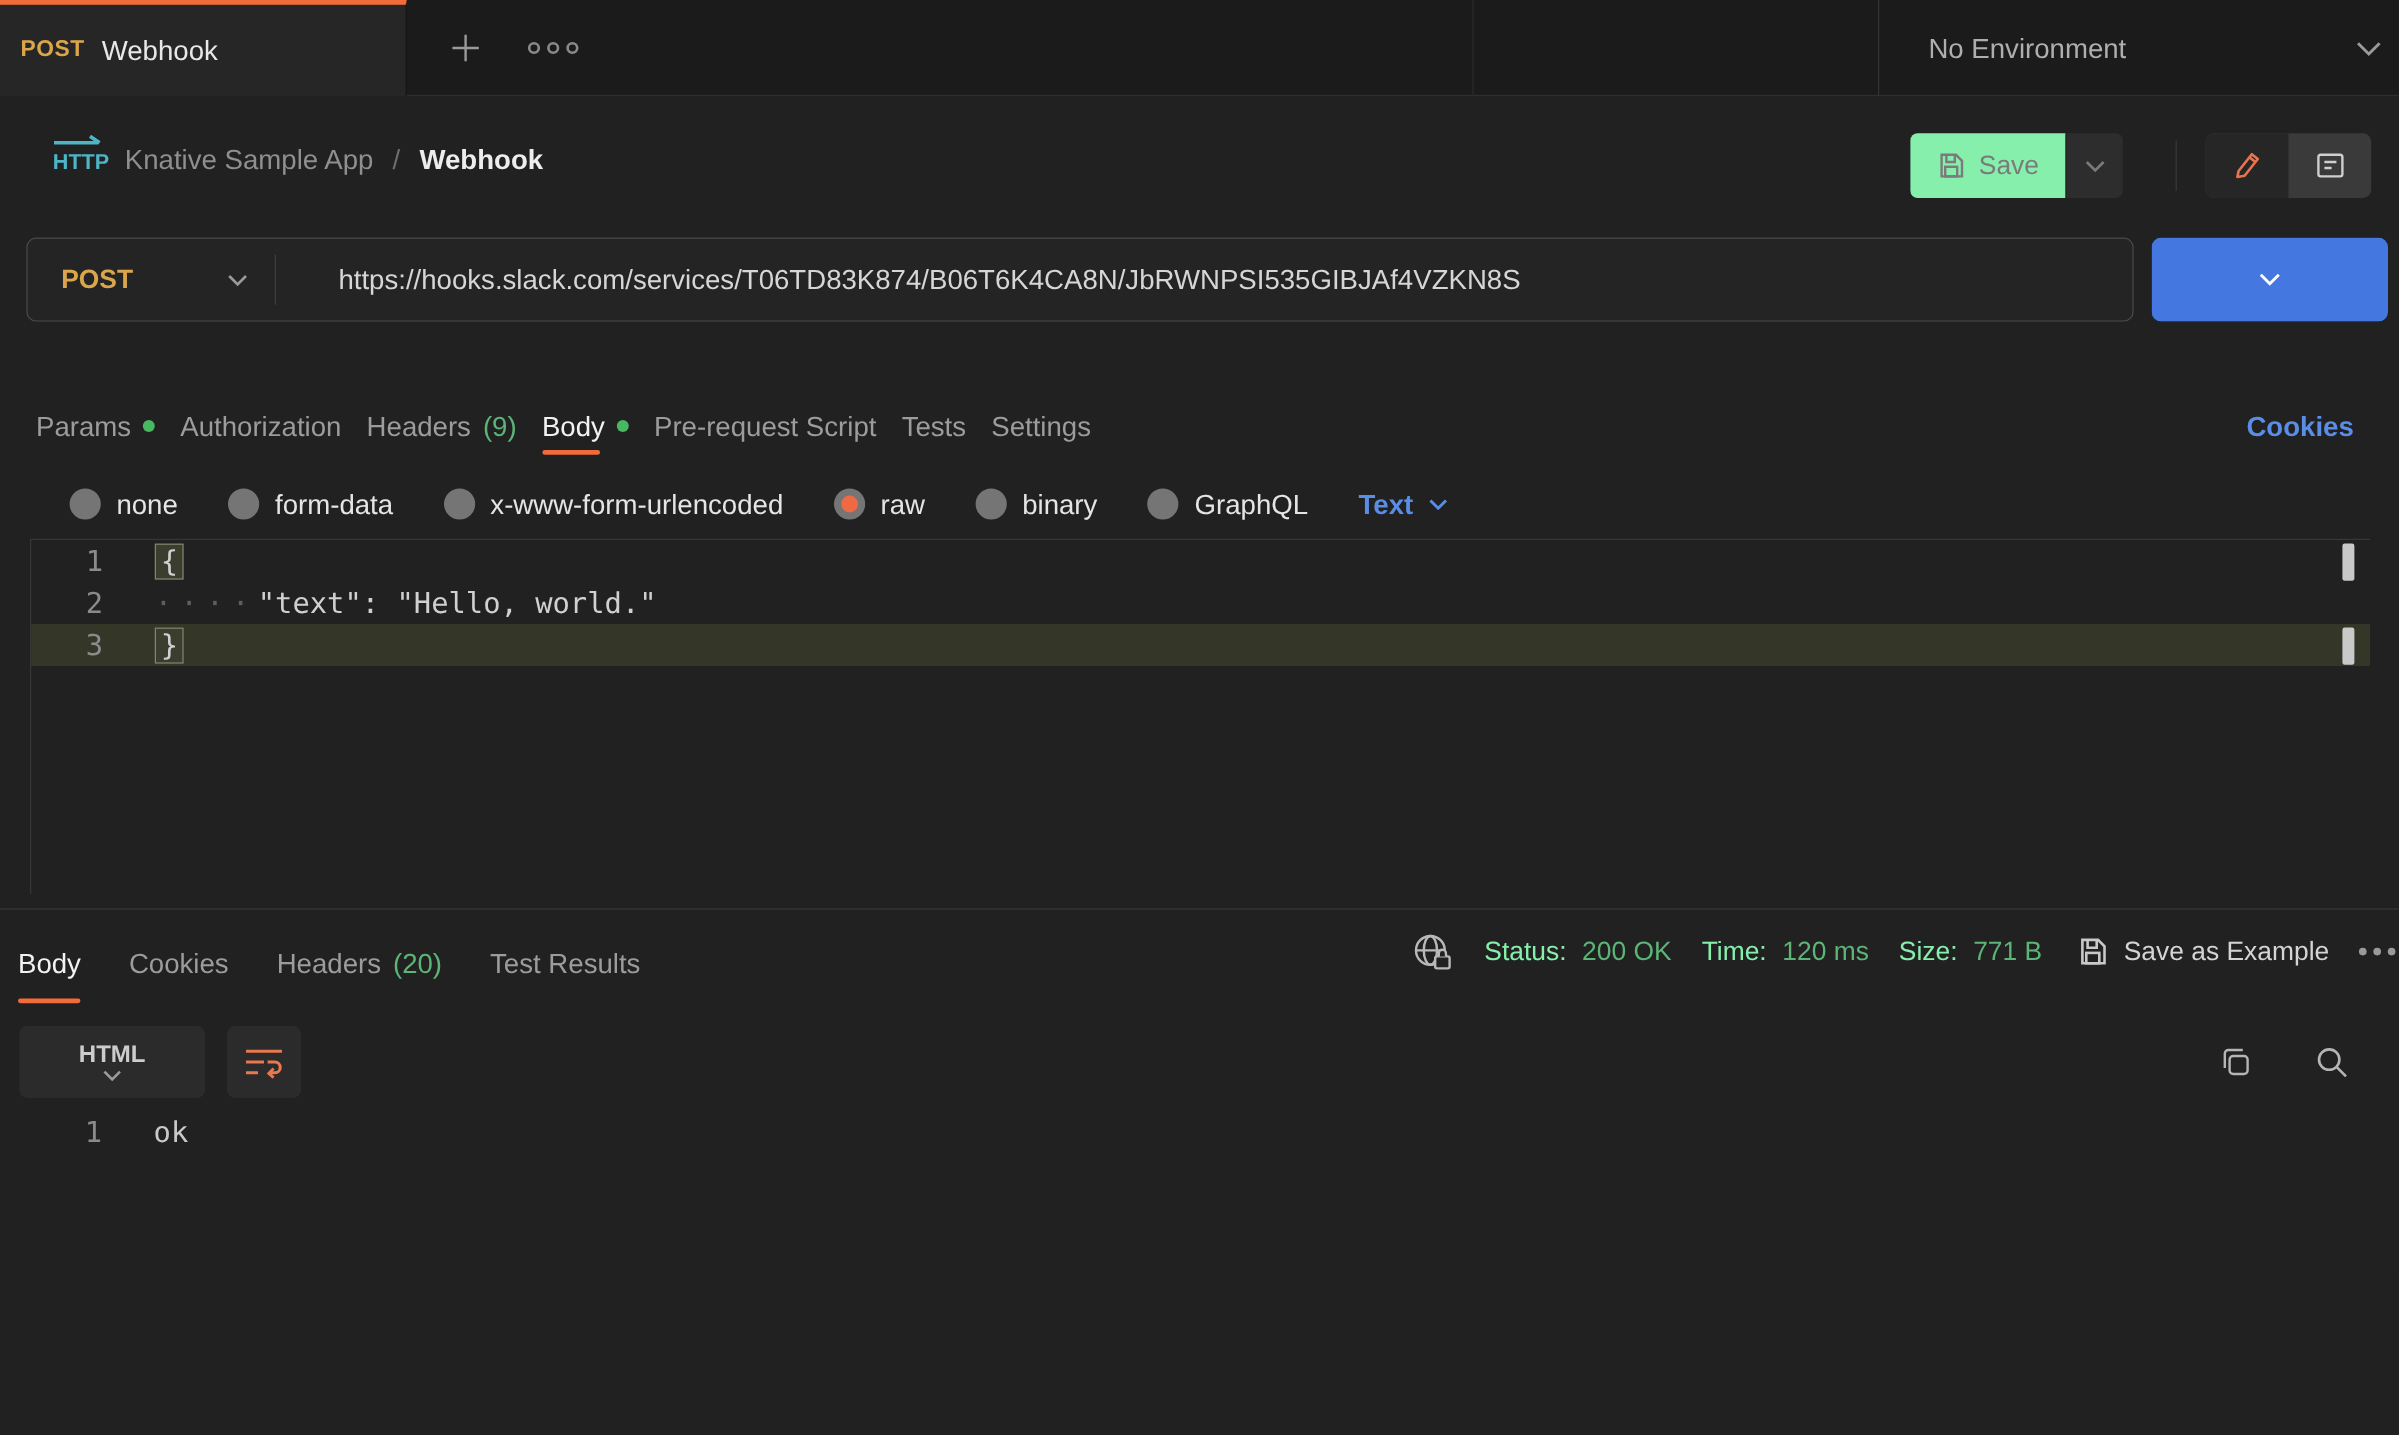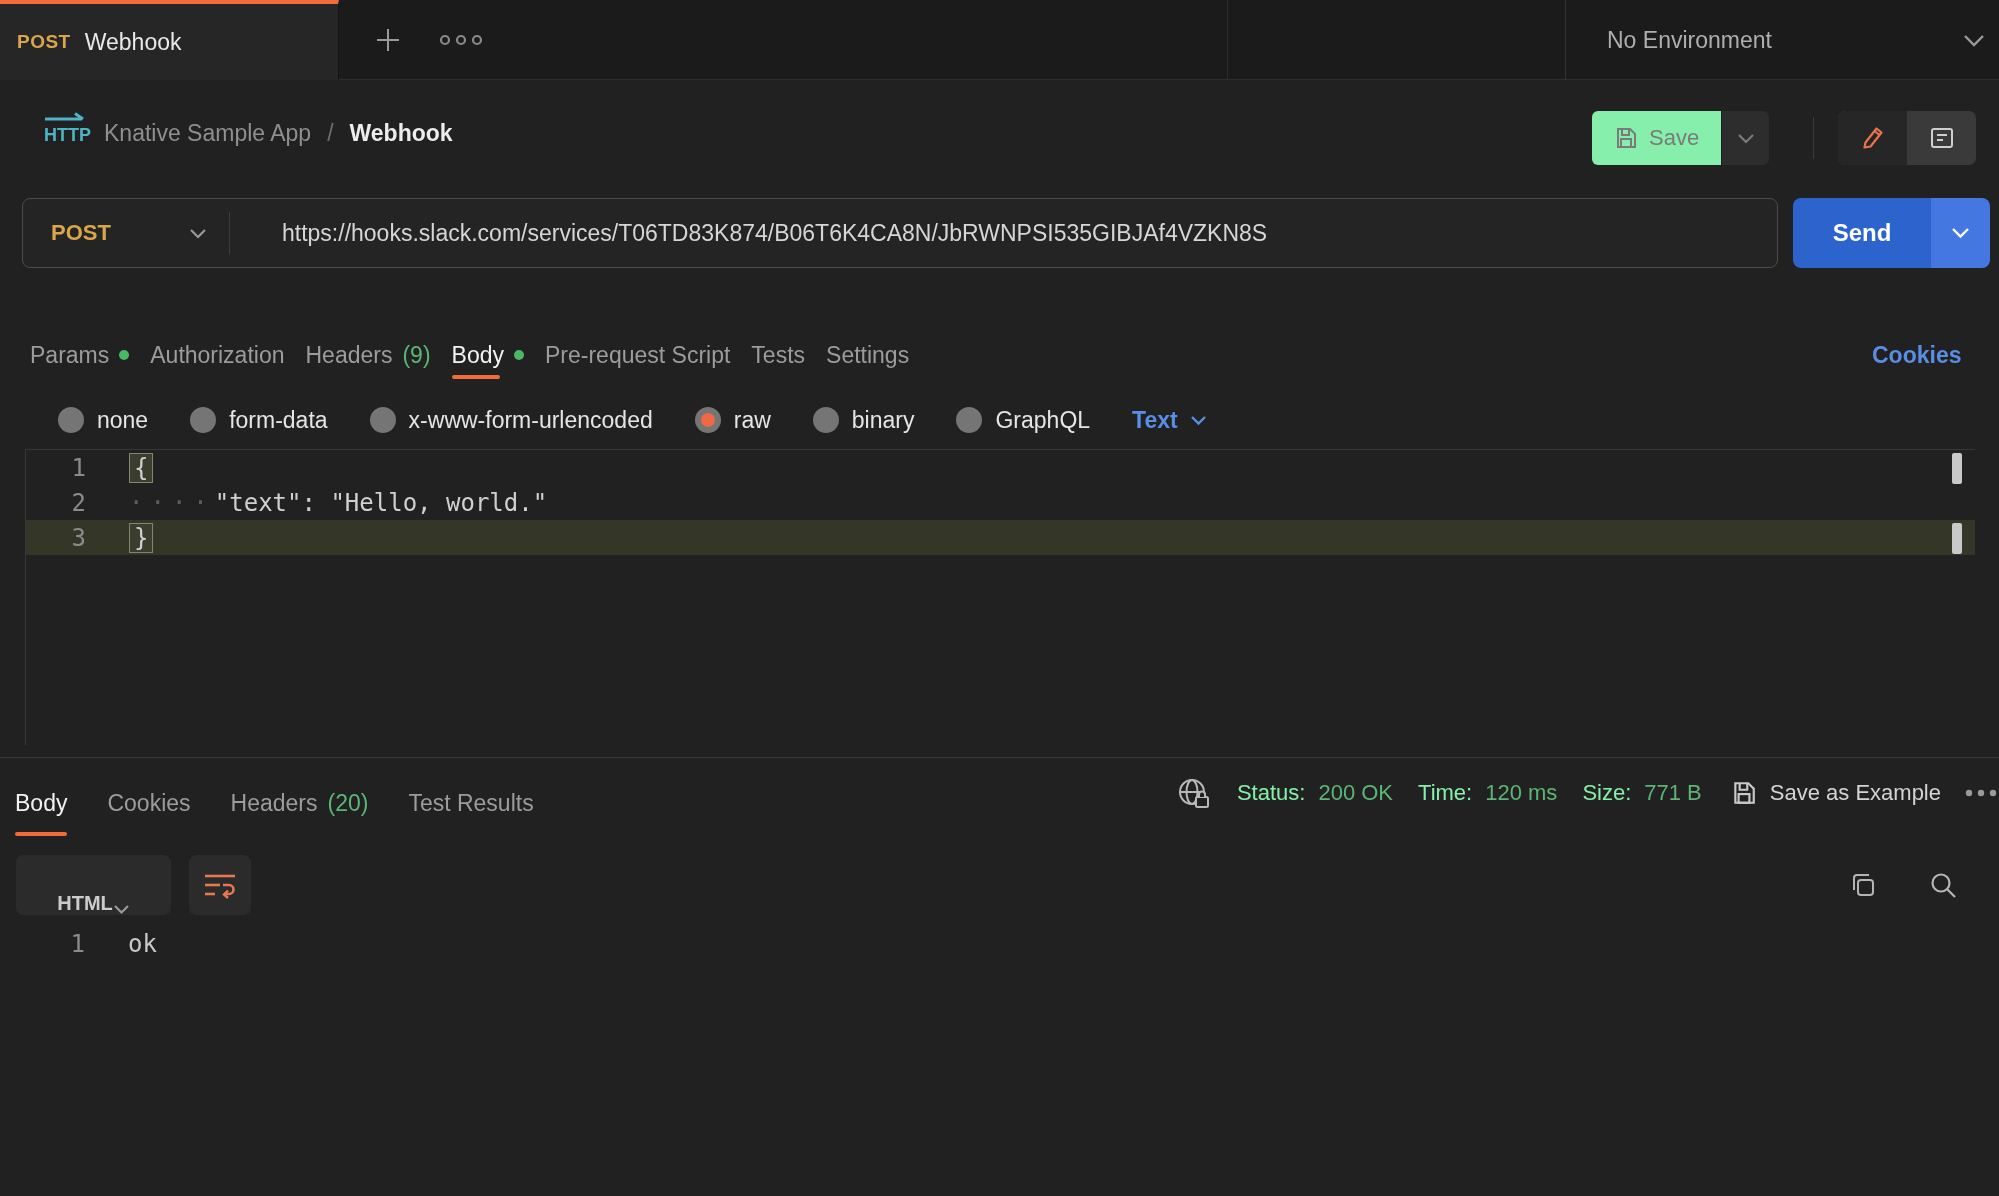--- a/index.html
+++ b/index.html
@@ -87,22 +87,22 @@
   .resp-meta{position:absolute;right:13px;top:770px;height:46px;display:flex;align-items:center;gap:13px;font-size:22px;}
   .meta-label{color:#86efac;margin-left:12px;}
   .meta-val{color:#5cb576;}
   .meta-save{color:#d4d4d4;margin-left:4px;cursor:pointer;}
   .meta-group{display:flex;align-items:center;gap:9px;cursor:pointer;}
 
   .resp-toolbar{position:absolute;left:16px;top:855px;height:60px;display:flex;gap:18px;}
   .views{display:flex;background:#2b2b2b;border-radius:7px;overflow:hidden;}
   .view{padding:0 32px;display:flex;align-items:center;color:#9a9a9a;font-size:23px;cursor:pointer;}
   .view.active{background:#3d3d3d;color:#ececec;}
-  .fmt-box{width:155px;background:#2b2b2b;border-radius:7px;display:flex;align-items:flex-end;
-           justify-content:center;color:#ccc;font-weight:700;font-size:20px;cursor:pointer;}
+  .fmt-box{width:155px;background:#2b2b2b;border-radius:7px;display:flex;align-items:center;
+           justify-content:center;color:#ccc;font-weight:700;font-size:20px;cursor:pointer;flex-direction:column;}
   .wrap-box{width:62px;background:#2b2b2b;border-radius:7px;display:flex;align-items:center;justify-content:center;cursor:pointer;}
   .resp-icon{position:absolute;top:870px;cursor:pointer;}
   .resp-icon.copy{left:1848px;}
   .resp-icon.search{left:1928px;}
   .resp-line{position:absolute;left:25px;top:926px;height:35px;display:flex;align-items:center;
              font-family:"DejaVu Sans Mono",monospace;font-size:24px;}
 </style>
 </head>
 <body>
 
@@ -198,23 +198,20 @@
       <span>
         <svg width="18" height="11" viewBox="0 0 18 11">
             <path d="M2 2 L9 9 L16 2" fill="none" stroke="#9a9a9a" stroke-width="2.2"></path>
           </svg>
       </span>
     </div>
     <div class="url-divider"></div>
     <div class="url-text">https://hooks.slack.com/services/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</div>
   </div>
   <div class="send-btn">
-    <div class="send-main">
-      <span>Send</span>
-    </div>
     <div class="send-caret">
       <span>
         <svg width="19" height="12" viewBox="0 0 19 12">
             <path d="M2 2 L9.5 9.5 L17 2" fill="none" stroke="#fff" stroke-width="2.4"></path>
           </svg>
       </span>
     </div>
   </div>
 
   <div class="req-tabs">

